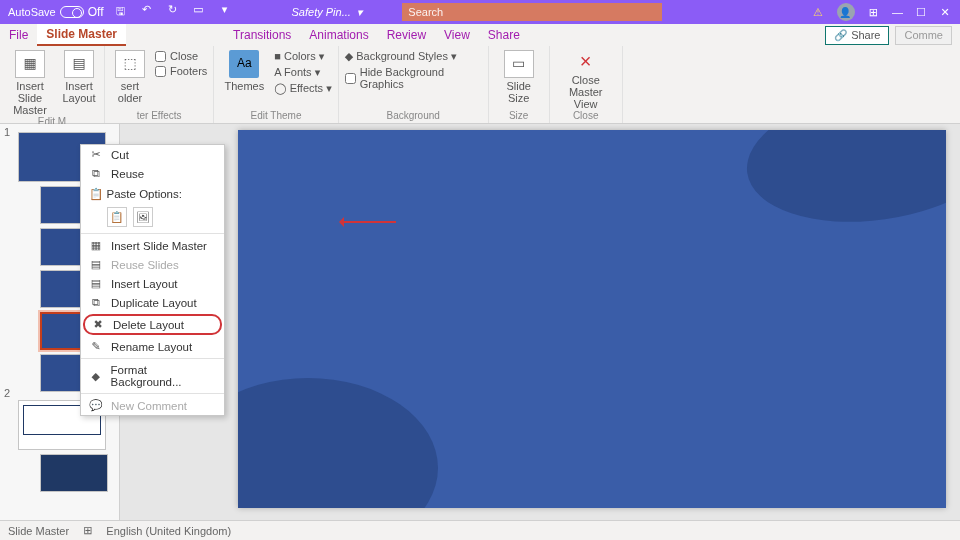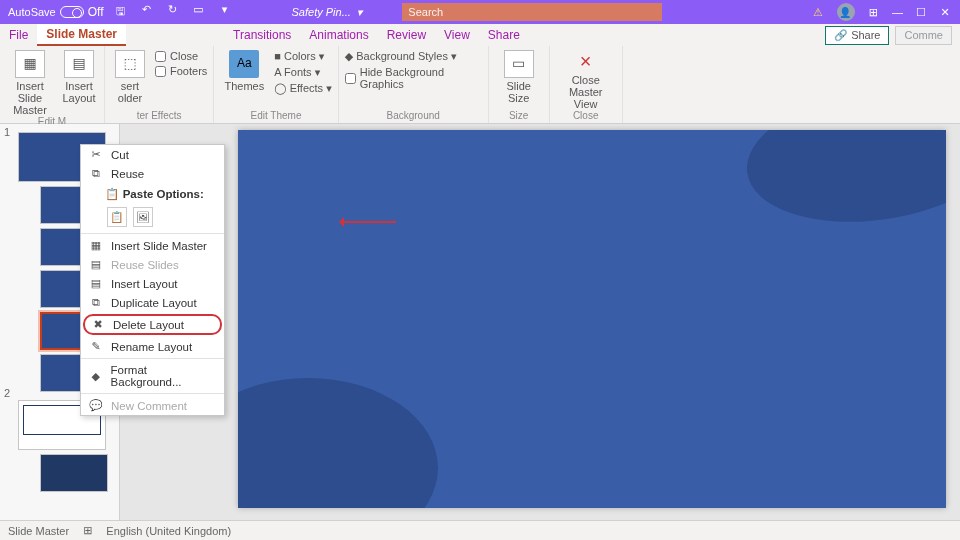--- a/index.html
+++ b/index.html
@@ -57,21 +57,21 @@
   .stage { flex:1; position:relative; }
   .slide { position:absolute; left:118px; top:6px; width:708px; height:378px; background:#3a5da8; box-shadow:0 0 6px rgba(0,0,0,0.25); overflow:hidden;}
   .blob1 { position:absolute; right:-60px; top:-40px; width:260px; height:130px; background:#2e4d8f; border-radius:50%; transform:rotate(-8deg);}
   .blob2 { position:absolute; left:-60px; bottom:-50px; width:260px; height:180px; background:#2e4d8f; border-radius:50%; }
 
   
   .ctx { position:absolute; left:80px; top:20px; width:145px; background:#fff; border:1px solid #c8c8c8; box-shadow:2px 2px 6px rgba(0,0,0,0.2); font-size:11.5px; }
   .ctx-item { display:flex; align-items:center; gap:8px; padding:3px 6px 3px 8px; color:#333; cursor:default;}
   .ctx-item .mi-ico { width:14px; text-align:center; color:#555; font-size:11px;}
   .ctx-item.disabled { color:#aaa; }
-  .ctx-head { padding:4px 4px 2px 8px; color:#333; font-weight:700;text-align:center;}
+  .ctx-head { padding:4px 4px 2px 8px; color:#333; font-weight:400;}
   .ctx-paste-row { display:flex; gap:6px; padding:4px 0 4px 26px;}
   .paste-ico { width:20px; height:20px; border:1px solid #ccc; display:flex; align-items:center; justify-content:center; font-size:11px;}
   .ctx-sep { height:1px; background:#e1e1e1; margin:2px 0; }
   .ctx-item.highlight { border:2px solid #d13438; border-radius:10px; margin:2px; padding:2px 4px 2px 6px;}
 
   
   .callout { position:absolute; left:272px; top:36px; width:160px; background:#fff; border:3px solid #d13438; border-radius:12px; padding:8px 6px; text-align:center; font-size:13px; font-weight:700; color:#c00000; line-height:1.25;}
   .arrow-line { position:absolute; left:222px; top:97px; width:54px; height:2px; background:#d13438;}
   .arrow-line::before { content:""; position:absolute; left:-8px; top:-4px; border:5px solid transparent; border-right-color:#d13438;}
 

